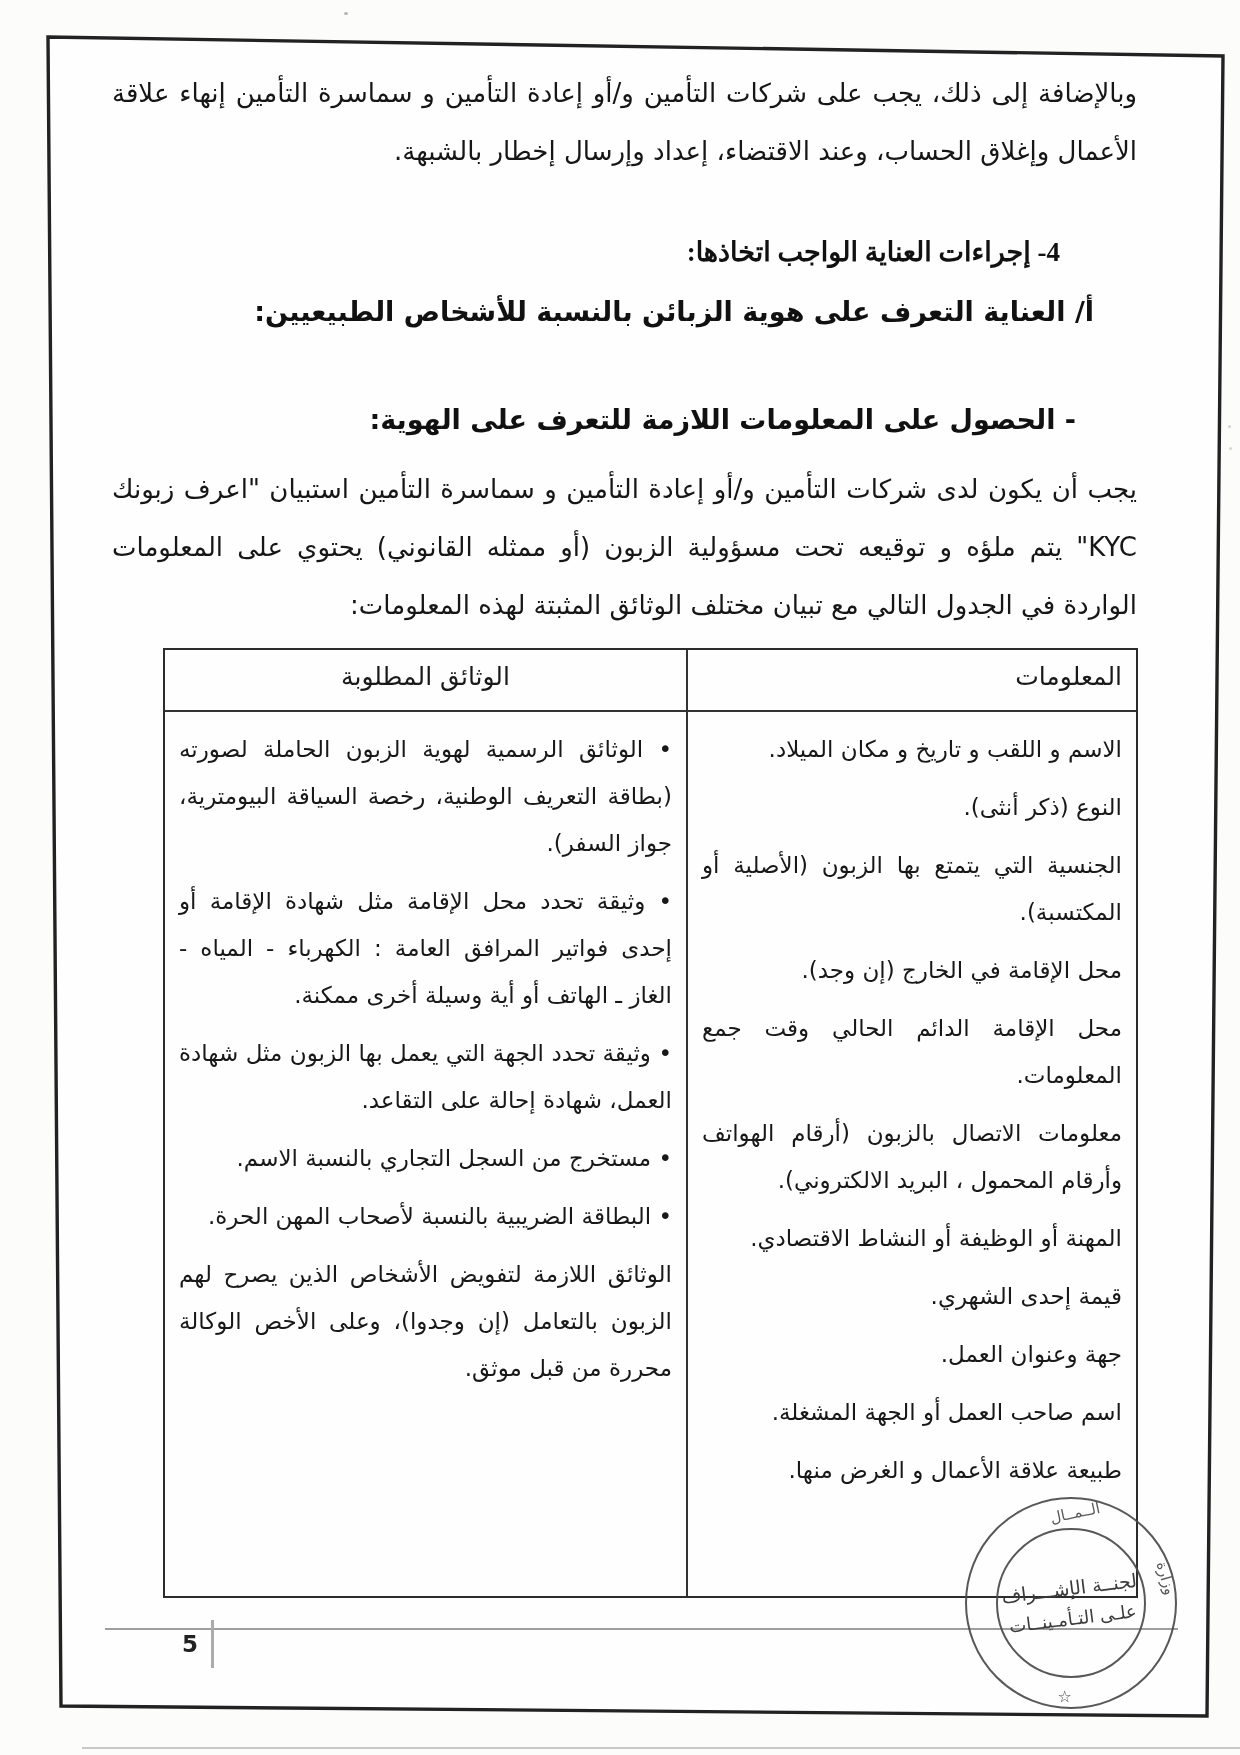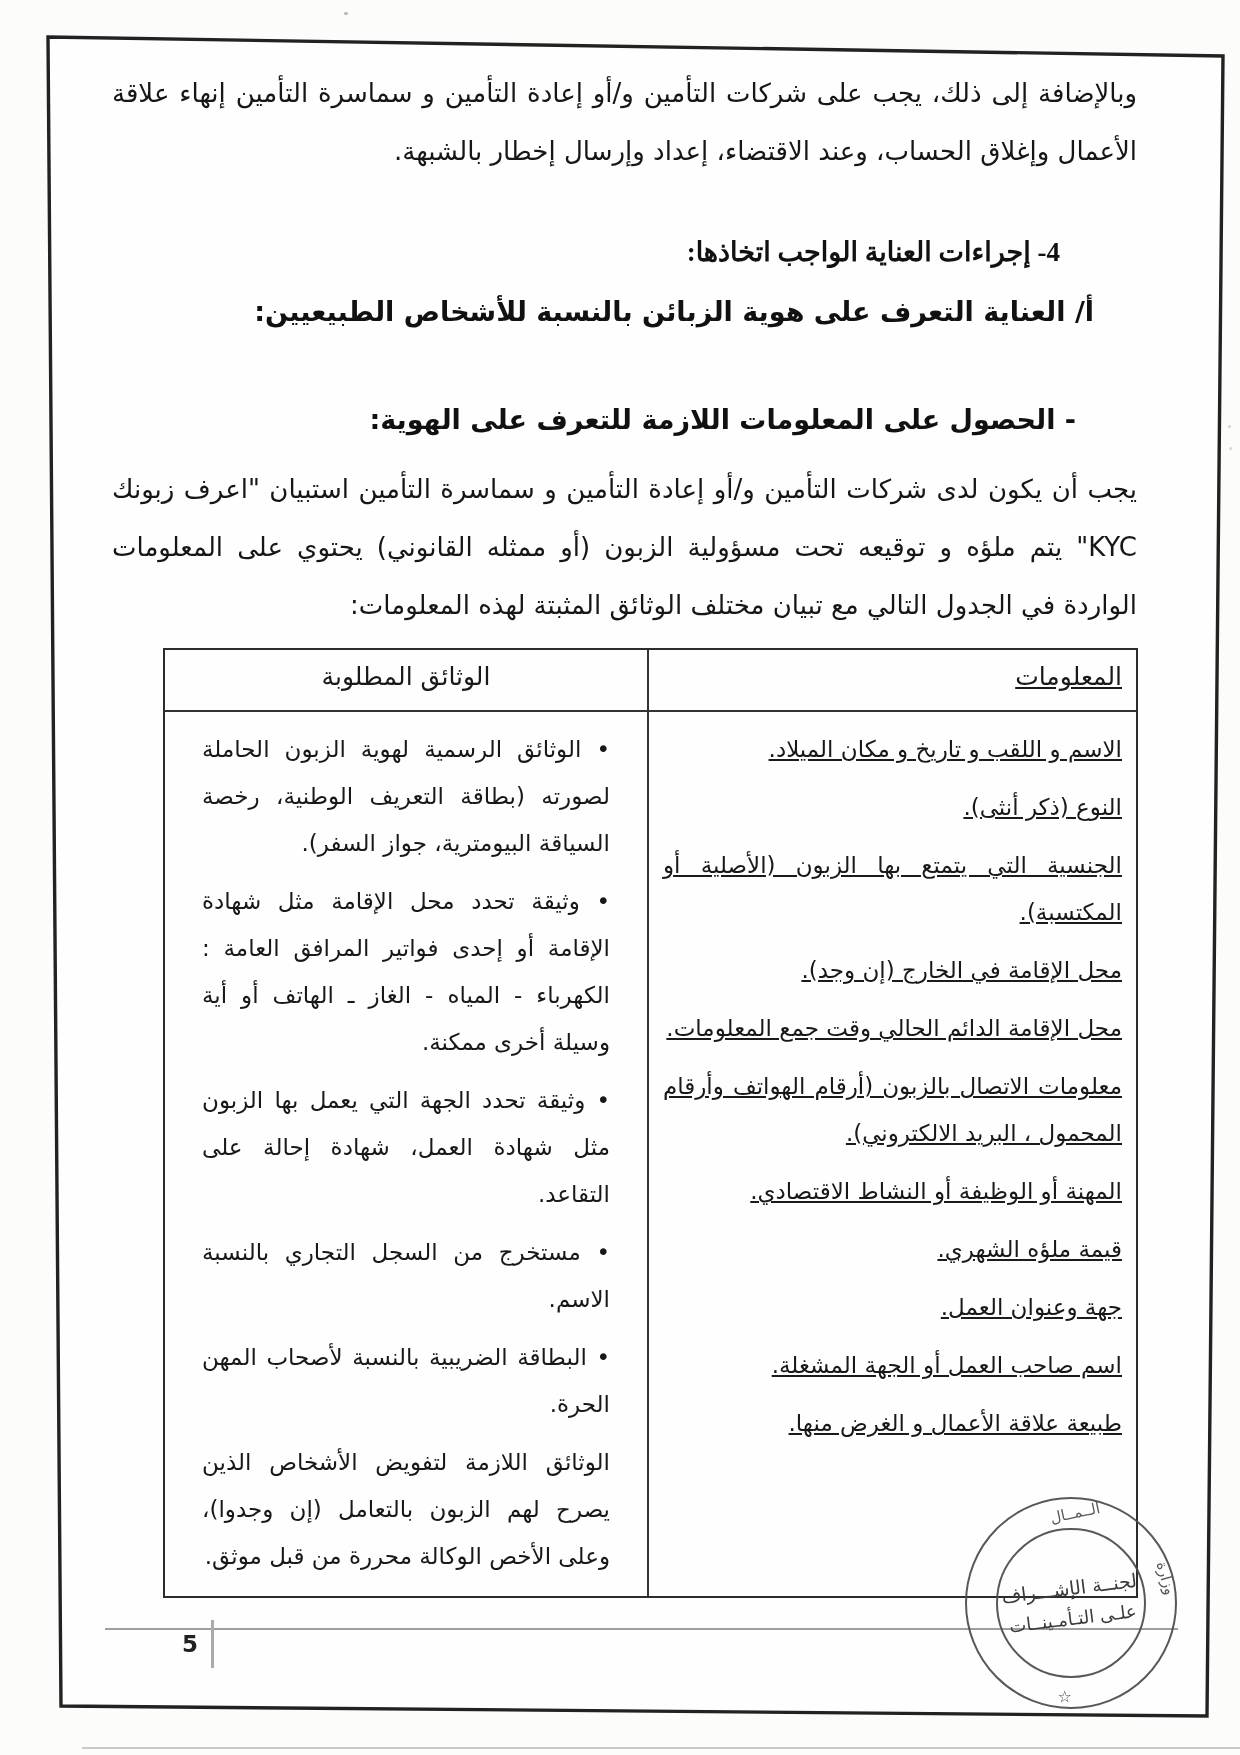--- a/index.html
+++ b/index.html
@@ -24,26 +24,26 @@
   
   .kyc-table{
     left:163px;top:648px;width:975px;height:950px;
     border:2.5px solid #2c2c2c;background:transparent;
     direction:rtl;box-sizing:border-box;
   }
   .trow{display:flex;direction:rtl;box-sizing:border-box;}
   .thead{height:62px;border-bottom:2px solid #333;}
   .tbody{height:884px;}
   .cell{box-sizing:border-box;overflow:hidden;}
-  .c-info{width:489px;border-left:2px solid #333;text-decoration:underline;}
+  .c-info{width:450px;border-left:2px solid #333;}
   .c-docs{flex:1;}
   .th{font-size:25px;color:#191919;padding-top:12px;}
   .th.c-info{text-align:right;padding-right:14px;}
   .th.c-docs{text-align:center;}
-  .td{padding:14px 14px 10px 14px;margin-left:23px;}
+  .td{padding:14px 14px 10px 14px;}
   .cell-para{
     margin:0 0 11px 0;direction:rtl;text-align:justify;
     font-size:23px;line-height:47px;color:#181818;
   }
   
   .footer-line{left:105px;top:1628px;width:1073px;height:2px;background:#9e9e9e;}
   .page-num{left:182px;top:1631px;font-size:23px;font-weight:bold;color:#222;}
   .page-num-caret{left:211px;top:1620px;width:3px;height:48px;background:#ababab;}
   .bottom-scan-edge{left:82px;top:1747px;width:1158px;height:2px;background:#c9c9c9;}
   
@@ -94,21 +94,21 @@
   </div>
   <div class="trow tbody">
     <div class="cell td c-info">
         <p class="cell-para">الاسم و اللقب و تاريخ و مكان الميلاد.</p>
         <p class="cell-para">النوع (ذكر أنثى).</p>
         <p class="cell-para">الجنسية التي يتمتع بها الزبون (الأصلية أو المكتسبة).</p>
         <p class="cell-para">محل الإقامة في الخارج (إن وجد).</p>
         <p class="cell-para">محل الإقامة الدائم الحالي وقت جمع المعلومات.</p>
         <p class="cell-para">معلومات الاتصال بالزبون (أرقام الهواتف وأرقام المحمول ، البريد الالكتروني).</p>
         <p class="cell-para">المهنة أو الوظيفة أو النشاط الاقتصادي.</p>
-        <p class="cell-para">قيمة ملؤه الشهري.</p>
+        <p class="cell-para">قيمة إحدى الشهري.</p>
         <p class="cell-para">جهة وعنوان العمل.</p>
         <p class="cell-para">اسم صاحب العمل أو الجهة المشغلة.</p>
         <p class="cell-para">طبيعة علاقة الأعمال و الغرض منها.</p>
       </div>
     <div class="cell td c-docs">
         <p class="cell-para">• الوثائق الرسمية لهوية الزبون الحاملة لصورته (بطاقة التعريف الوطنية، رخصة السياقة البيومترية، جواز السفر).</p>
         <p class="cell-para">• وثيقة تحدد محل الإقامة مثل شهادة الإقامة أو إحدى فواتير المرافق العامة : الكهرباء - المياه - الغاز ـ الهاتف أو أية وسيلة أخرى ممكنة.</p>
         <p class="cell-para">• وثيقة تحدد الجهة التي يعمل بها الزبون مثل شهادة العمل، شهادة إحالة على التقاعد.</p>
         <p class="cell-para">• مستخرج من السجل التجاري بالنسبة الاسم.</p>
         <p class="cell-para">• البطاقة الضريبية بالنسبة لأصحاب المهن الحرة.</p>

